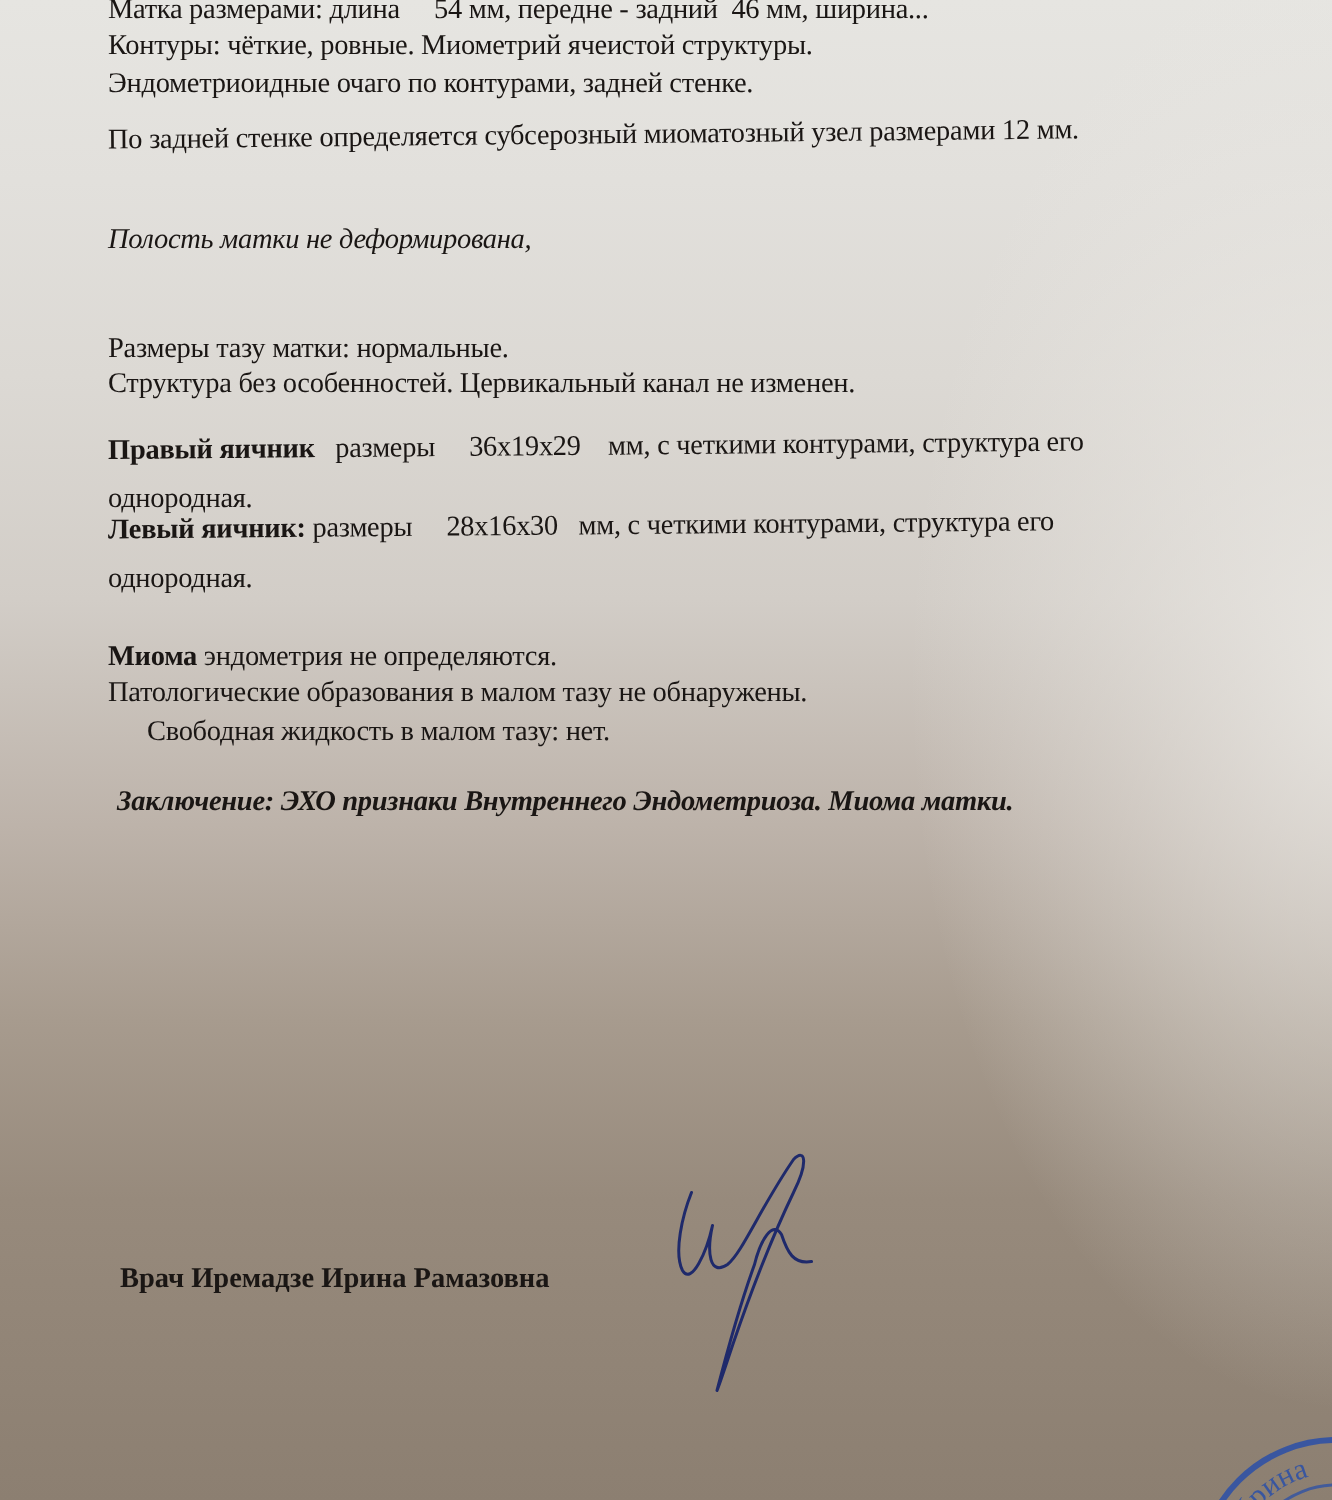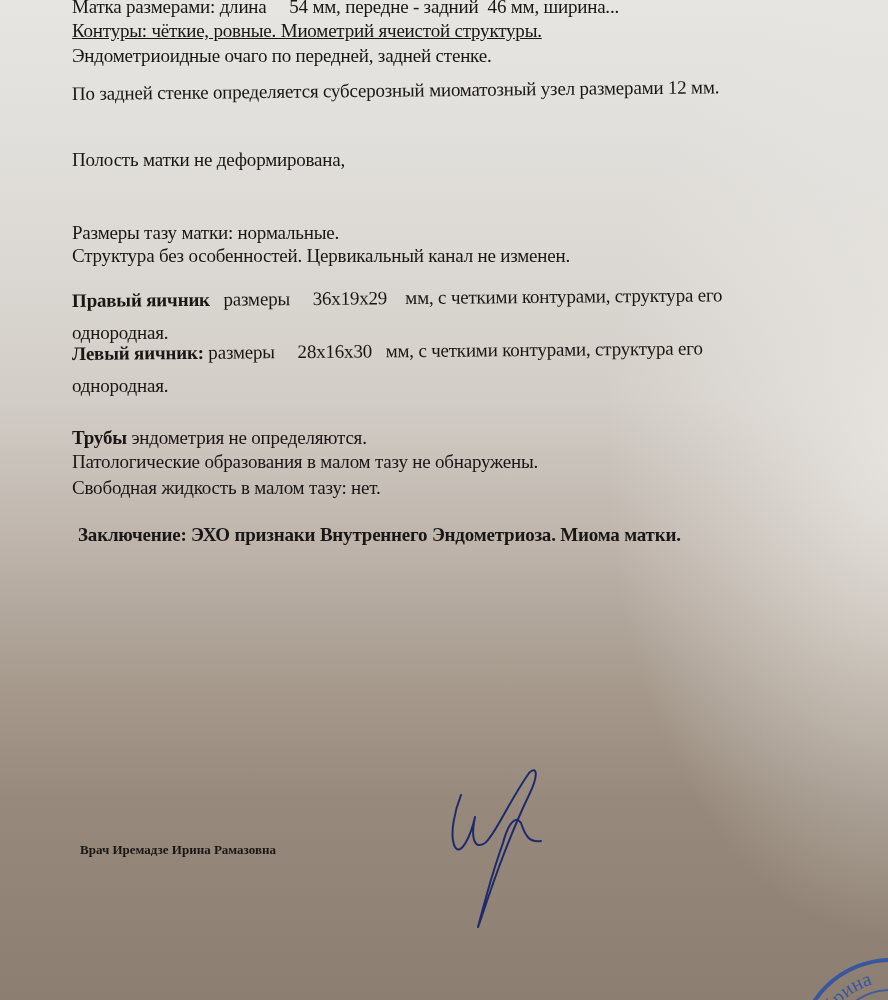--- a/index.html
+++ b/index.html
@@ -37,21 +37,21 @@
       line-height: 22px;
       white-space: pre;
       letter-spacing: -0.2px;
       transform-origin: left center;
     }
     .bold { font-weight: bold; }
     .sig-name {
       position: absolute;
       left: 64px;
       top: 842px;
-      font-size: 13px;
+      font-size: 19px;
       font-weight: bold;
       white-space: pre;
     }
     .signature {
       position: absolute;
       left: 425px;
       top: 765px;
       width: 110px;
       height: 165px;
     }
@@ -62,39 +62,39 @@
       width: 200px;
       height: 200px;
     }
   </style>
 </head>
 <body>
 
 <div class="page">
 
   <div class="line" style="top:-4px;">Матка размерами: длина     54 мм, передне - задний  46 мм, ширина...</div>
-  <div class="line" style="top:20px;text-decoration:underline;">Контуры: чёткие, ровные. Миометрий ячеистой структуры.</div>
-  <div class="line" style="top:45px;">Эндометриоидные очаго по передней, задней стенке.</div>
+  <div class="line" style="top:20px;">Контуры: чёткие, ровные. Миометрий ячеистой структуры.</div>
+  <div class="line" style="top:45px;">Эндометриоидные очаго по контурами, задней стенке.</div>
 
   <div class="line" style="top:83px; transform: rotate(-0.6deg);">По задней стенке определяется субсерозный миоматозный узел размерами 12 мм.</div>
 
-  <div class="line" style="top:149px;">Полость матки не деформирована,</div>
+  <div class="line" style="top:149px;font-style:italic;">Полость матки не деформирована,</div>
   <div class="line" style="top:222px;">Размеры тазу матки: нормальные.</div>
   <div class="line" style="top:245px;text-align:right;">Структура без особенностей. Цервикальный канал не изменен.</div>
 
   <div class="line" style="top:290px; transform: rotate(-0.5deg);"><span class="bold">Правый яичник</span><span>   размеры     36x19x29    мм, с четкими контурами, структура его</span></div>
   <div class="line" style="top:322px;">однородная.</div>
   <div class="line" style="top:343px; transform: rotate(-0.5deg);"><span class="bold">Левый яичник:</span><span> размеры     28x16x30   мм, с четкими контурами, структура его</span></div>
   <div class="line" style="top:375px;">однородная.</div>
 
-  <div class="line" style="top:427px;"><span class="bold">Трубы</span><span> эндометрия не определяются.</span></div>
+  <div class="line" style="top:427px;"><span class="bold">Миома</span><span> эндометрия не определяются.</span></div>
   <div class="line" style="top:451px;">Патологические образования в малом тазу не обнаружены.</div>
-  <div class="line" style="top:477px;">Свободная жидкость в малом тазу: нет.</div>
+  <div class="line" style="top:477px;margin-left:26px;">Свободная жидкость в малом тазу: нет.</div>
 
-  <div class="line bold" style="top:524px; left:62px;">Заключение: ЭХО признаки Внутреннего Эндометриоза. Миома матки.</div>
+  <div class="line bold" style="top:524px; left:62px;font-style:italic;">Заключение: ЭХО признаки Внутреннего Эндометриоза. Миома матки.</div>
 
   <div class="sig-name">Врач Иремадзе Ирина Рамазовна</div>
 
   <svg class="signature" viewBox="0 0 110 165">
     <path d="M 20 30 C 14 45, 8 70, 14 82 C 20 92, 30 70, 34 52 C 30 70, 32 86, 44 78 C 54 70, 66 40, 88 8 C 96 0, 98 10, 88 30 C 76 55, 60 95, 48 130 C 42 148, 38 160, 37 162 C 44 135, 54 100, 62 78 C 66 62, 74 48, 80 58 C 84 70, 88 78, 100 76" fill="none" stroke="#1f2a6b" stroke-width="2" stroke-linecap="round" stroke-linejoin="round"></path>
   </svg>
 
   <svg class="stamp" viewBox="0 0 200 200">
     <defs>
       <path id="stampArc" d="M 30 100 A 70 70 0 0 1 170 100"></path>

